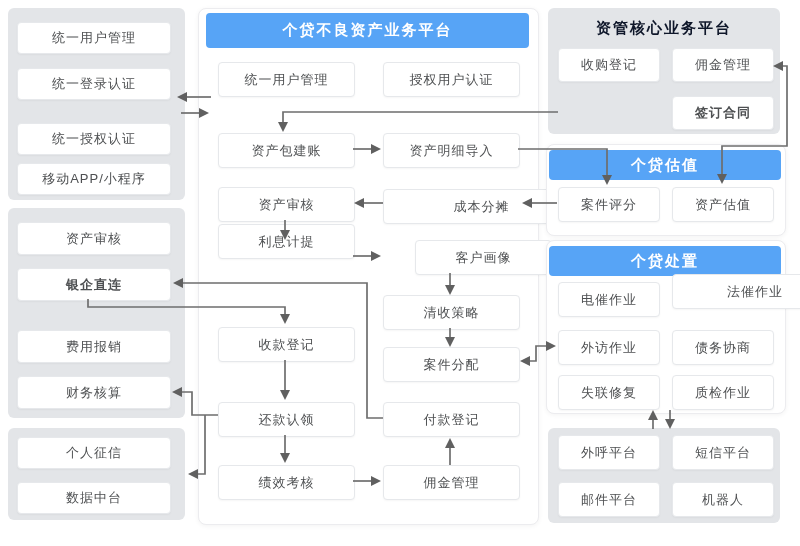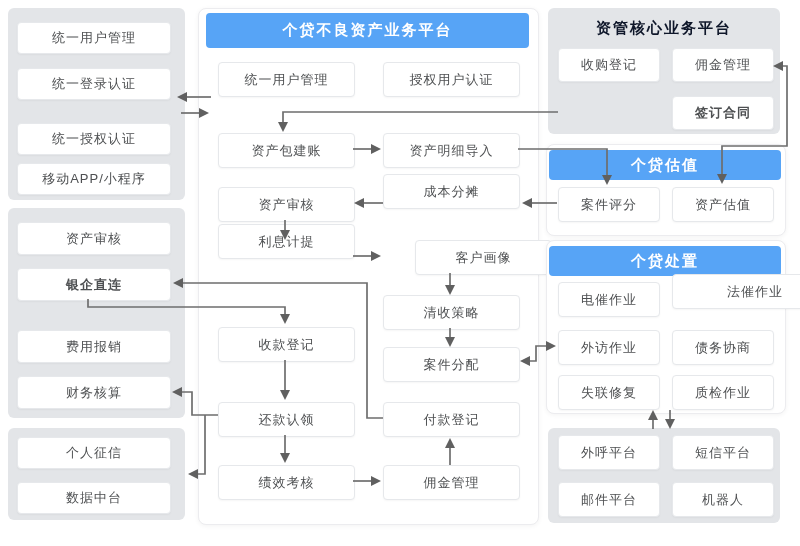--- a/index.html
+++ b/index.html
@@ -77,21 +77,21 @@
     </div>
   <div class="node" style="left:218px;top:133px;width:135px;height:33px;">
       <span>资产包建账</span>
     </div>
   <div class="node" style="left:383px;top:133px;width:135px;height:33px;">
       <span>资产明细导入</span>
     </div>
   <div class="node" style="left:218px;top:187px;width:135px;height:33px;">
       <span>资产审核</span>
     </div>
-  <div class="node" style="left:383px;top:174px;width:135px;height:33px;">
+  <div class="node" style="left:383px;top:189px;width:135px;height:33px;padding-left:30px;">
       <span>成本分摊</span>
     </div>
   <div class="node" style="left:218px;top:224px;width:135px;height:33px;">
       <span>利息计提</span>
     </div>
   <div class="node" style="left:383px;top:240px;width:135px;height:33px;margin-left:32px;">
       <span>客户画像</span>
     </div>
   <div class="node" style="left:383px;top:295px;width:135px;height:33px;">
       <span>清收策略</span>

